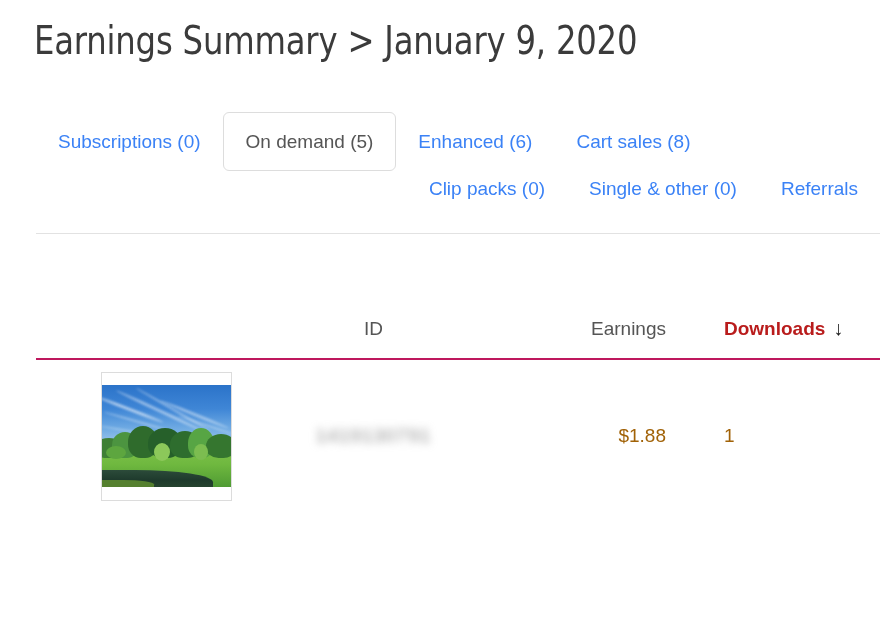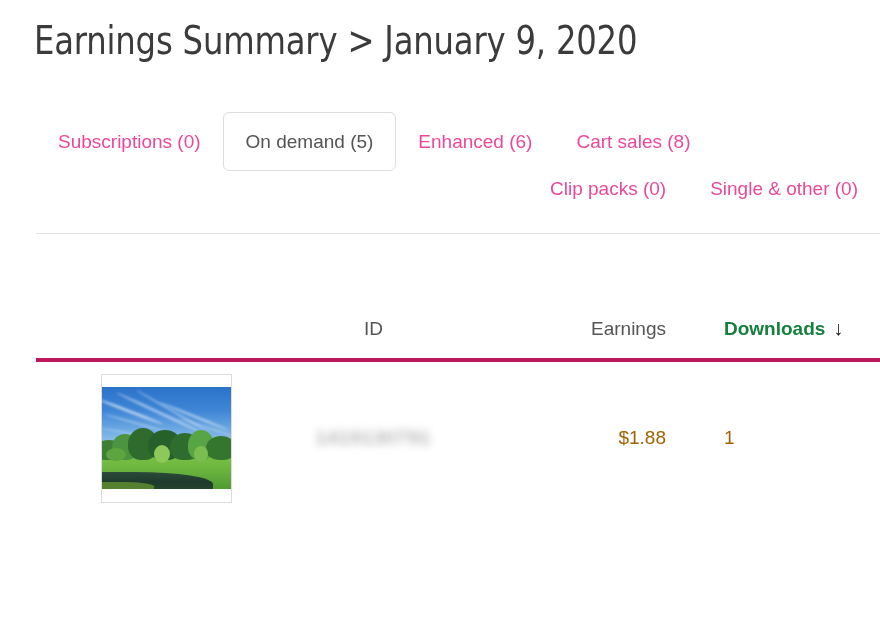--- a/index.html
+++ b/index.html
@@ -42,21 +42,21 @@
     left: 36px;
     top: 112px;
     width: 844px;
   }
   .tab-row {
     display: flex;
     align-items: flex-start;
   }
   .tab {
     font-size: 19px;
-    color: #ec4899;
+    color: #3b82f6;
     white-space: nowrap;
     cursor: pointer;
     line-height: 1;
   }
   .tab-row-1 .tab { padding: 20px 22px; }
   .tab-row-2 { margin-top: -2px; justify-content: flex-end; }
   .tab-row-2 .tab { padding: 10px 22px 12px 22px; }
   .tab.active {
     color: #555555;
     border: 1px solid #dddddd;
@@ -80,35 +80,35 @@
     left: 36px;
     top: 300px;
     width: 844px;
   }
   .t-row {
     display: flex;
     align-items: center;
   }
   .th-row {
     height: 58px;
-    border-bottom: 4px solid #be185d;
+    border-bottom: 2px solid #be185d;
   }
   .col-thumb { width: 230px; flex: 0 0 230px; }
   .col-id    { width: 215px; flex: 0 0 215px; text-align: center; }
   .col-earn  { width: 185px; flex: 0 0 185px; text-align: right; }
   .col-dl    { width: 214px; flex: 0 0 214px; text-align: left; padding-left: 58px; box-sizing: border-box; }
 
   .th {
     font-size: 19px;
     color: #555555;
     font-weight: 400;
     white-space: nowrap;
   }
   .th.sorted {
-    color: #15803d;
+    color: #b91c1c;
     font-weight: 700;
   }
   .sort-arrow {
     display: inline-block;
     margin-left: 8px;
     font-size: 20px;
     line-height: 1;
     color: #1c1c1c;
   }
 
@@ -217,20 +217,21 @@
     <div class="tab-row tab-row-1">
       <div class="tab">Subscriptions (0)</div>
       <div class="tab active">On demand (5)</div>
       <div class="tab">Enhanced (6)</div>
       <div class="tab">Cart sales (8)</div>
     </div>
 
     <div class="tab-row tab-row-2">
       <div class="tab">Clip packs (0)</div>
       <div class="tab">Single &amp; other (0)</div>
+      <div class="tab">Referrals</div>
     </div>
 
   </div>
 
   <div class="divider-tabs"></div>
 
   <div class="table">
 
     <div class="t-row th-row">
       <div class="col-thumb"></div>

